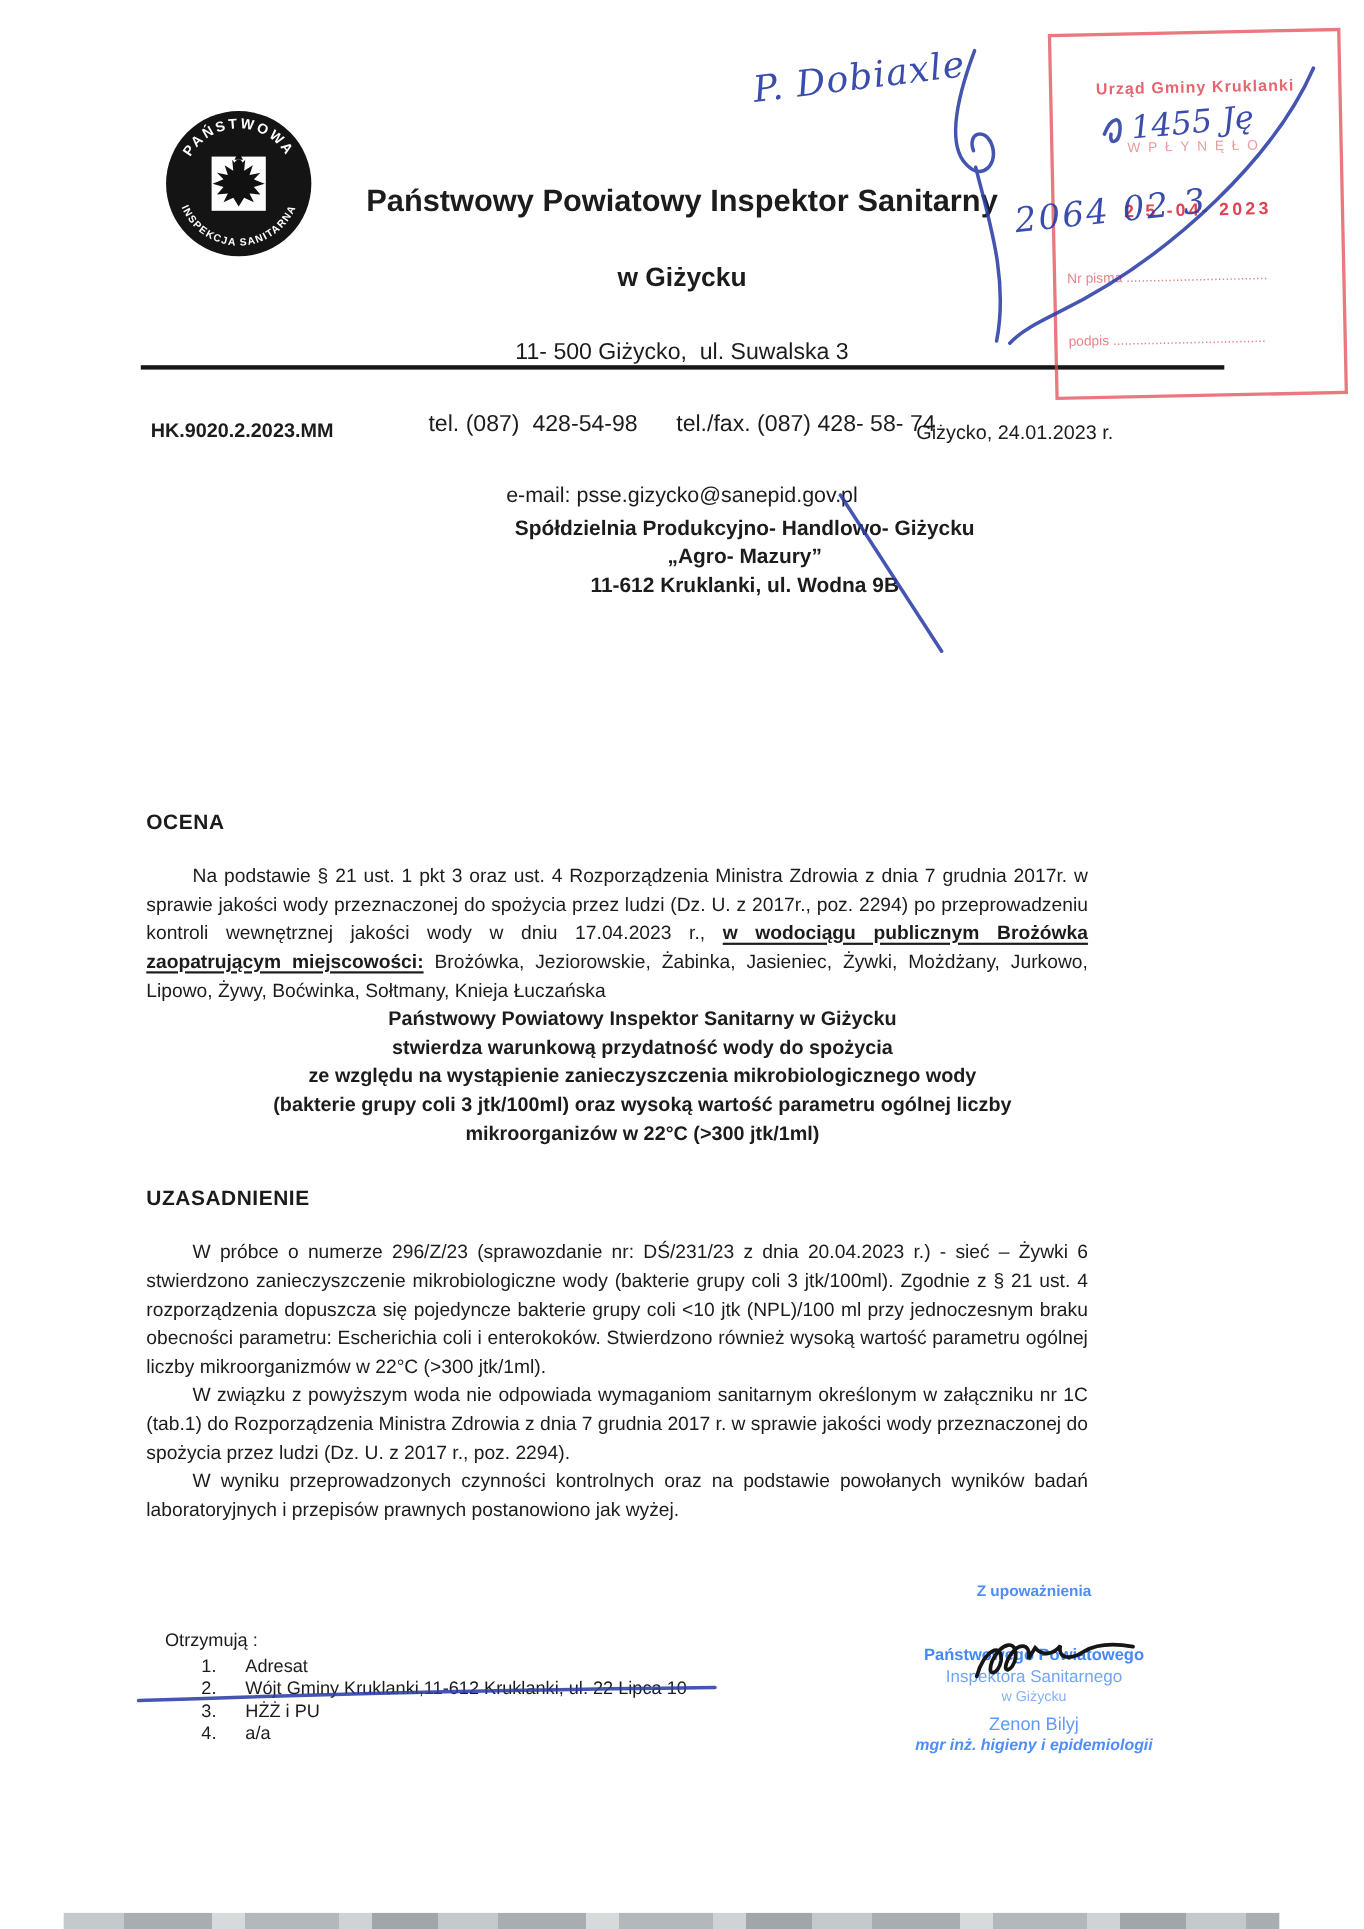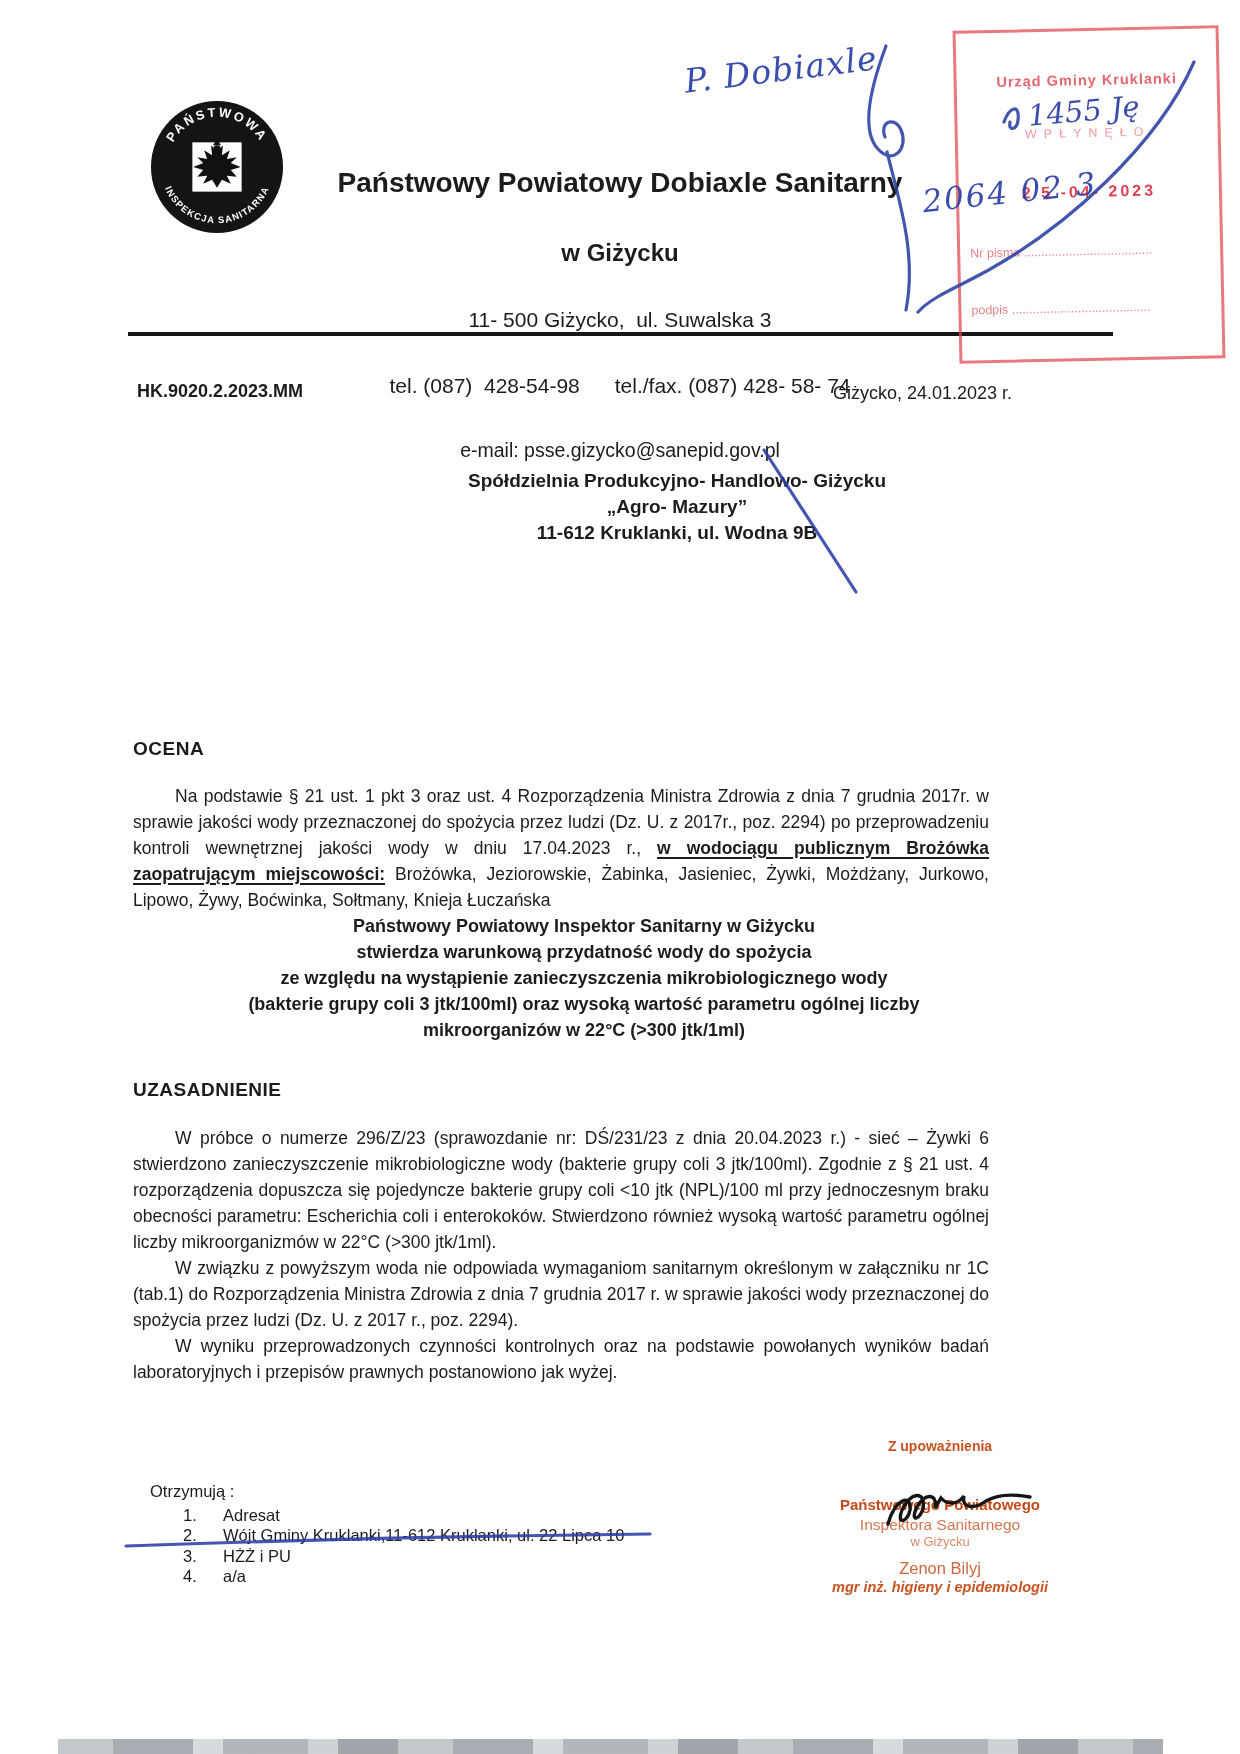--- a/index.html
+++ b/index.html
@@ -49,21 +49,21 @@
 
   
   .column{position:absolute;left:133px;top:736px;width:856px;font-size:17.5px;line-height:26px;}
   .heading{font-size:19px;font-weight:bold;letter-spacing:.5px;margin:0 0 21px 0;}
   .heading.h2{margin:34px 0 22px 0;}
   .body-p{margin:0;text-align:justify;text-indent:42px;}
   .bu{font-weight:bold;text-decoration:underline;text-decoration-thickness:2px;text-underline-offset:3px;}
   .statement{padding-left:46px;text-align:center;font-weight:bold;font-size:18px;line-height:26px;}
 
   
-  .sign-stamp{position:absolute;left:800px;top:1438px;width:280px;text-align:center;color:#c2410c;z-index:5;}
+  .sign-stamp{position:absolute;left:800px;top:1438px;width:280px;text-align:center;color:#3b82f6;z-index:5;}
   .ss-1{font-size:14px;font-weight:bold;line-height:17px;opacity:.9;}
   .ss-2{font-size:15px;font-weight:bold;line-height:20px;opacity:.95;margin-top:40px;}
   .ss-3{font-size:15.5px;font-weight:normal;line-height:19px;opacity:.72;}
   .ss-4{font-size:13px;line-height:16px;opacity:.62;}
   .ss-name{font-size:16.5px;line-height:20px;margin-top:8px;opacity:.8;}
   .ss-title{font-size:14.5px;font-weight:bold;font-style:italic;line-height:18px;opacity:.9;}
 
   
   .distribution{position:absolute;left:150px;top:1481px;font-size:16.5px;line-height:20.5px;}
   .dist-label{margin-bottom:3px;}
@@ -104,21 +104,21 @@
       <defs>
         <path id="arcT" d="M 19,70 A 51,51 0 0 1 121,70"></path>
         <path id="arcB" d="M 13,70 A 57,57 0 0 0 127,70"></path>
       </defs>
       <text class="seal-t"><textPath href="#arcT" startOffset="50%">PAŃSTWOWA</textPath></text>
       <text class="seal-b"><textPath href="#arcB" startOffset="50%">INSPEKCJA SANITARNA</textPath></text>
     </svg>
   </div>
 
   <div class="header">
-    <div class="h-title1">Państwowy Powiatowy Dobiaxle Sanitarny</div>
+    <div class="h-title1">Państwowy Powiatowy Inspektor Sanitarny</div>
     <div class="h-title2">w Giżycku</div>
     <div class="h-address">11- 500 Giżycko,  ul. Suwalska 3</div>
     <div class="h-phones">tel. (087)  428-54-98      tel./fax. (087) 428- 58- 74</div>
     <div class="h-email">e-mail: psse.gizycko@sanepid.gov.pl</div>
   </div>
   <div class="rule"></div>
 
   <div class="ref-number">HK.9020.2.2023.MM</div>
   <div class="ref-date">Giżycko, 24.01.2023 r.</div>
 

